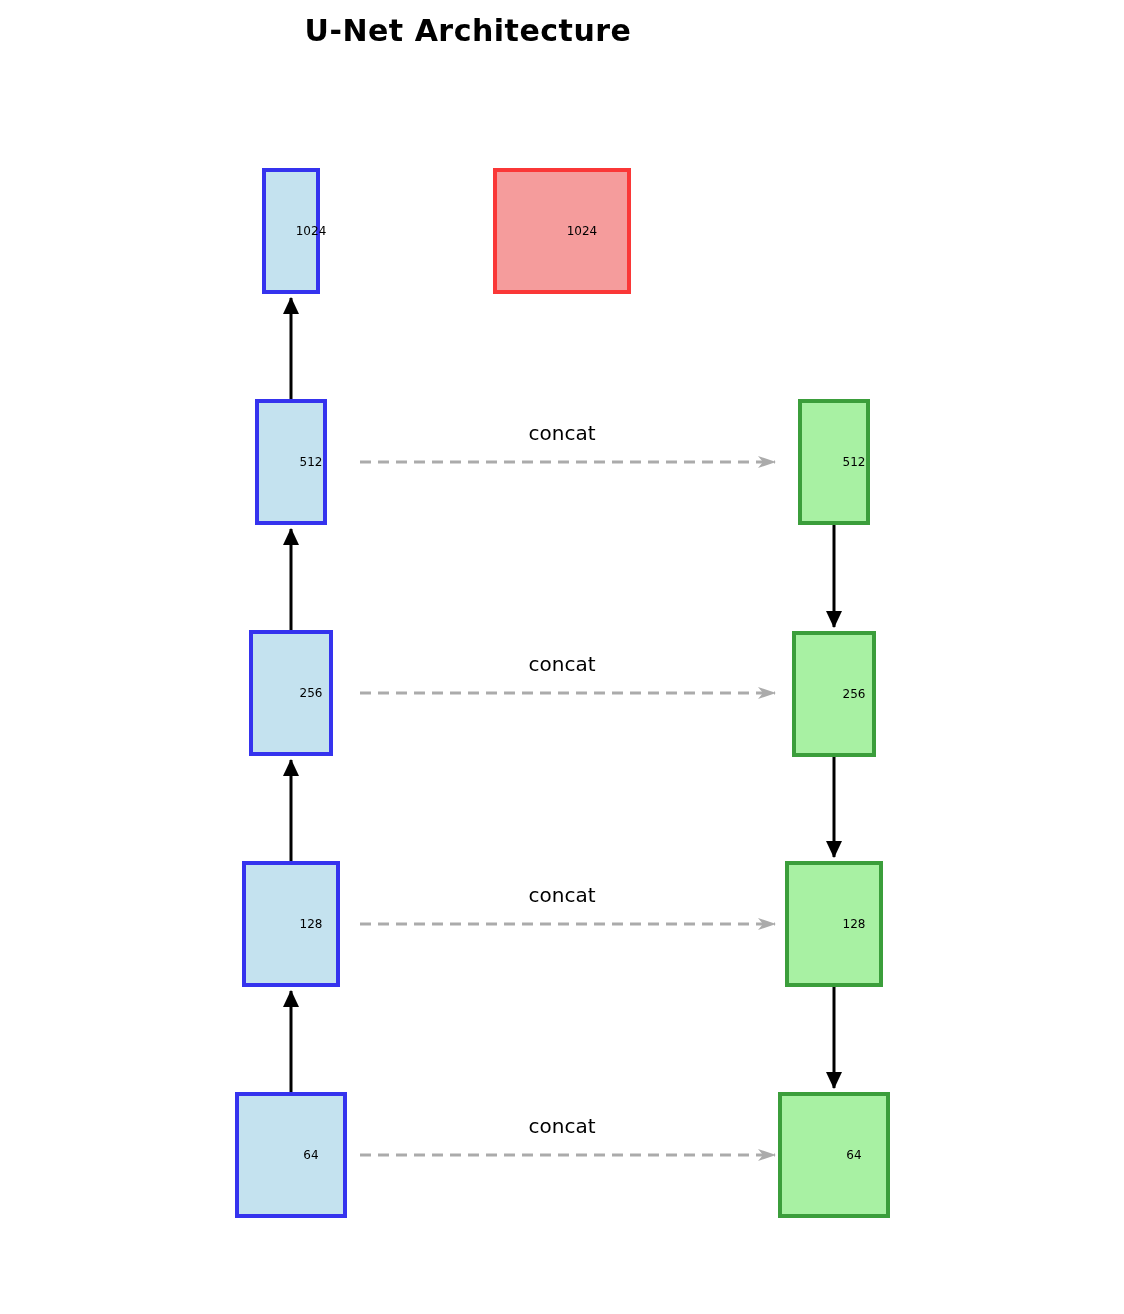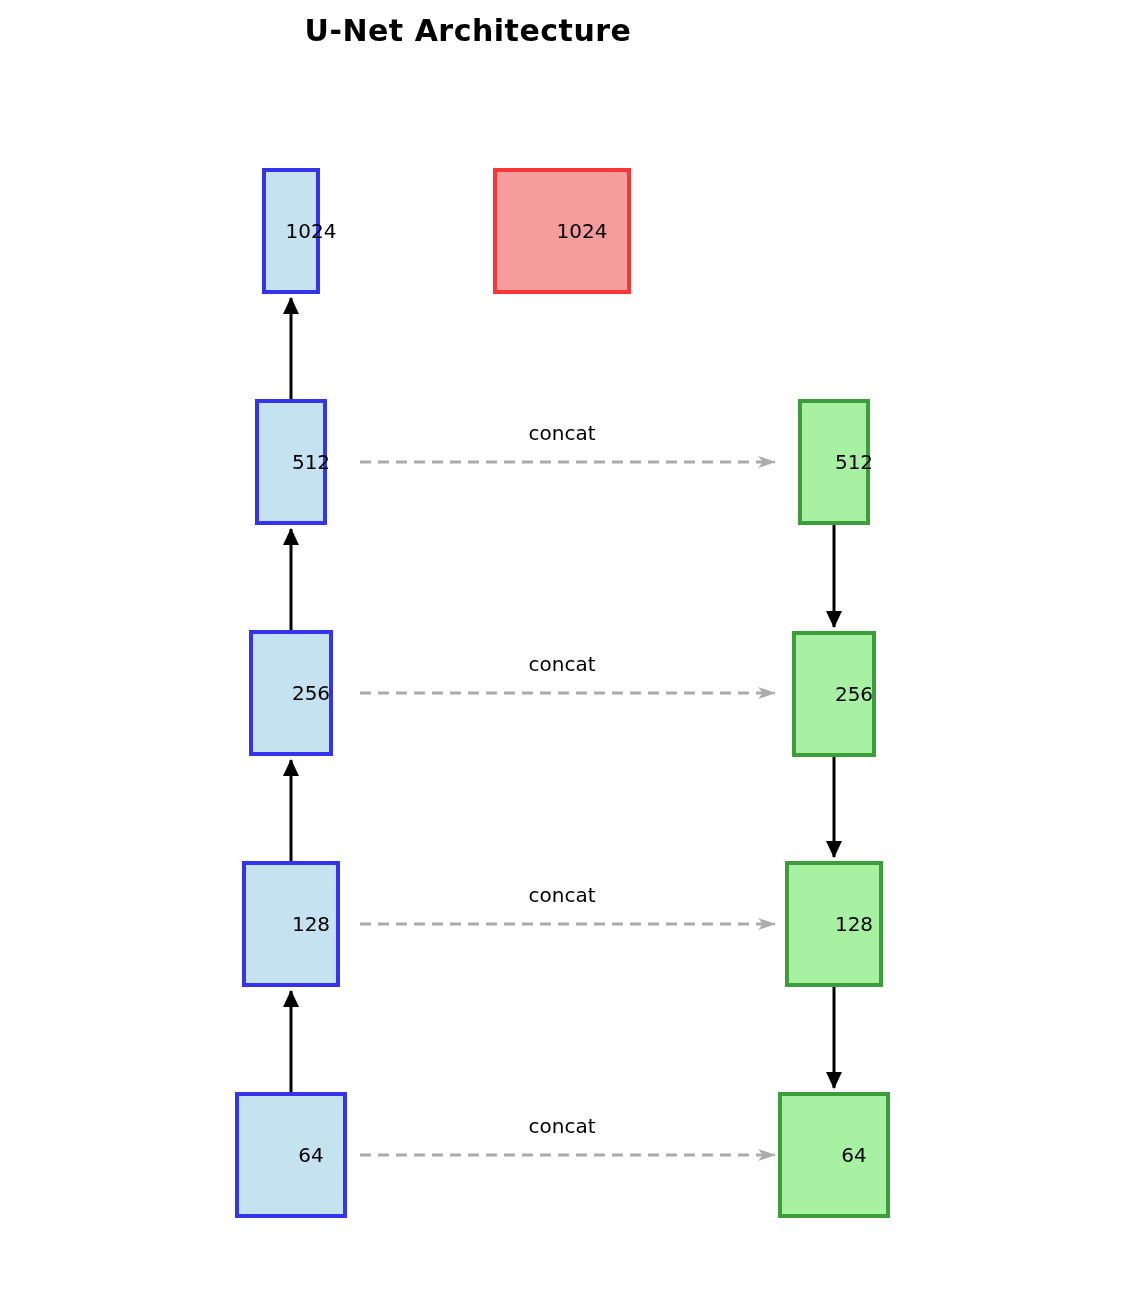--- a/index.html
+++ b/index.html
@@ -25,21 +25,21 @@
     font-weight: bold;
     color: var(--text, #000000);
     letter-spacing: 0.5px;
   }
   .box {
     position: absolute;
     box-sizing: border-box;
     display: flex;
     align-items: center;
     justify-content: center;
-    font-size: 20px;
+    font-size: 12px;
     color: var(--text, #000000);
     white-space: nowrap;
     padding-left: 40px;
   }
   .enc {
     background: var(--encoder-fill, #C4E2EF);
     border: 4px solid var(--encoder-border, #3533EE);
   }
   .dec {
     background: var(--decoder-fill, #A8F1A3);

